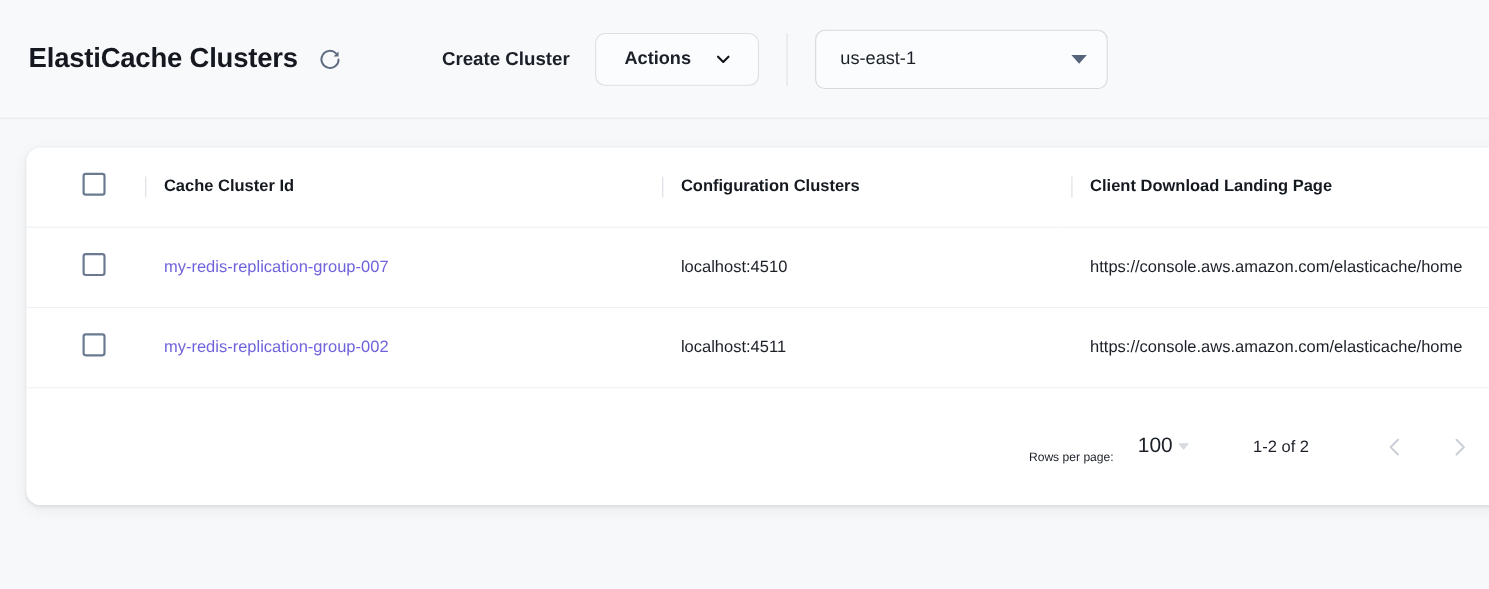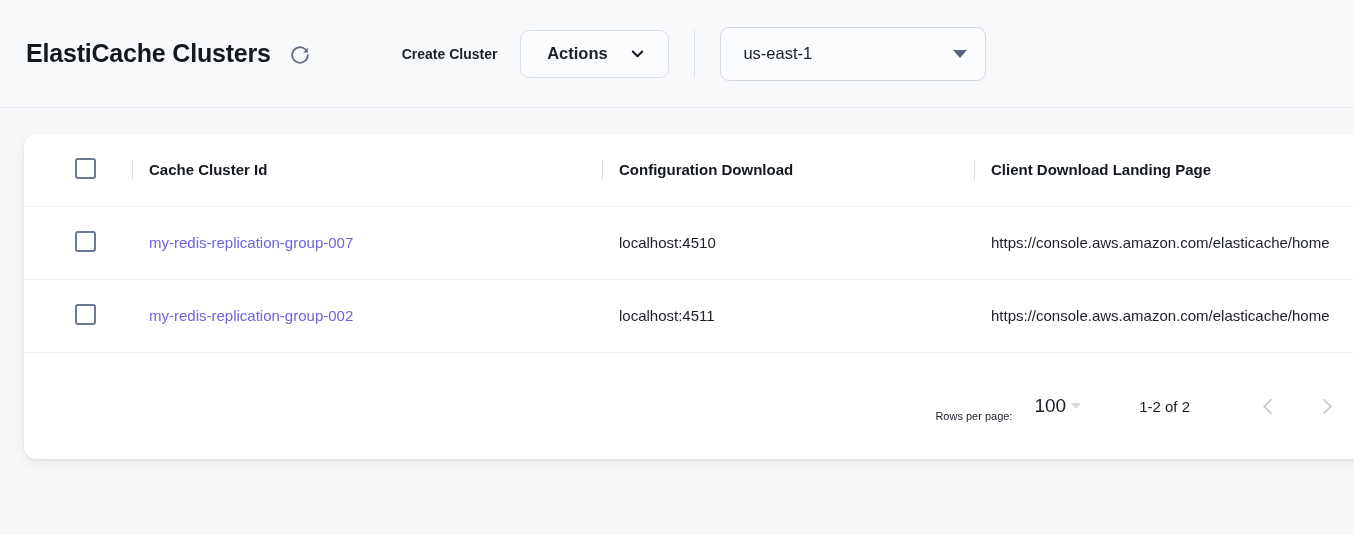--- a/index.html
+++ b/index.html
@@ -24,21 +24,21 @@
     width: 1354px;
     background: #f8f9fb;
     border-bottom: 1px solid #e6e8ec;
     display: flex;
     align-items: center;
     padding-left: 26px;
   }
 
   .title-group {
     display: flex;
-    align-items: flex-end;
+    align-items: center;
     gap: 16px;
   }
 
   .page-title {
     font-size: 25px;
     font-weight: bold;
     letter-spacing: -0.2px;
     color: #15181f;
     white-space: nowrap;
   }
@@ -48,21 +48,21 @@
     height: 26px;
     display: flex;
     align-items: center;
     justify-content: center;
     cursor: pointer;
     color: #5e6b7e;
   }
 
   .create-cluster {
     margin-left: 89px;
-    font-size: 14px;
+    font-size: 17px;
     font-weight: bold;
     color: #1b1f27;
     white-space: nowrap;
     cursor: pointer;
   }
 
   .actions-btn {
     margin-left: 23px;
     height: 48px;
     min-width: 149px;
@@ -329,21 +329,21 @@
 
     <thead>
       <tr>
         <th>
           <span class="checkbox"></span>
         </th>
         <th class="sep">
           <div class="hcell">Cache Cluster Id</div>
         </th>
         <th class="sep">
-          <div class="hcell">Configuration Download</div>
+          <div class="hcell">Configuration Clusters</div>
         </th>
         <th class="sep">
           <div class="hcell">Client Download Landing Page</div>
         </th>
       </tr>
     </thead>
 
     <tbody>
       <tr>
         <td class="cell-check">

